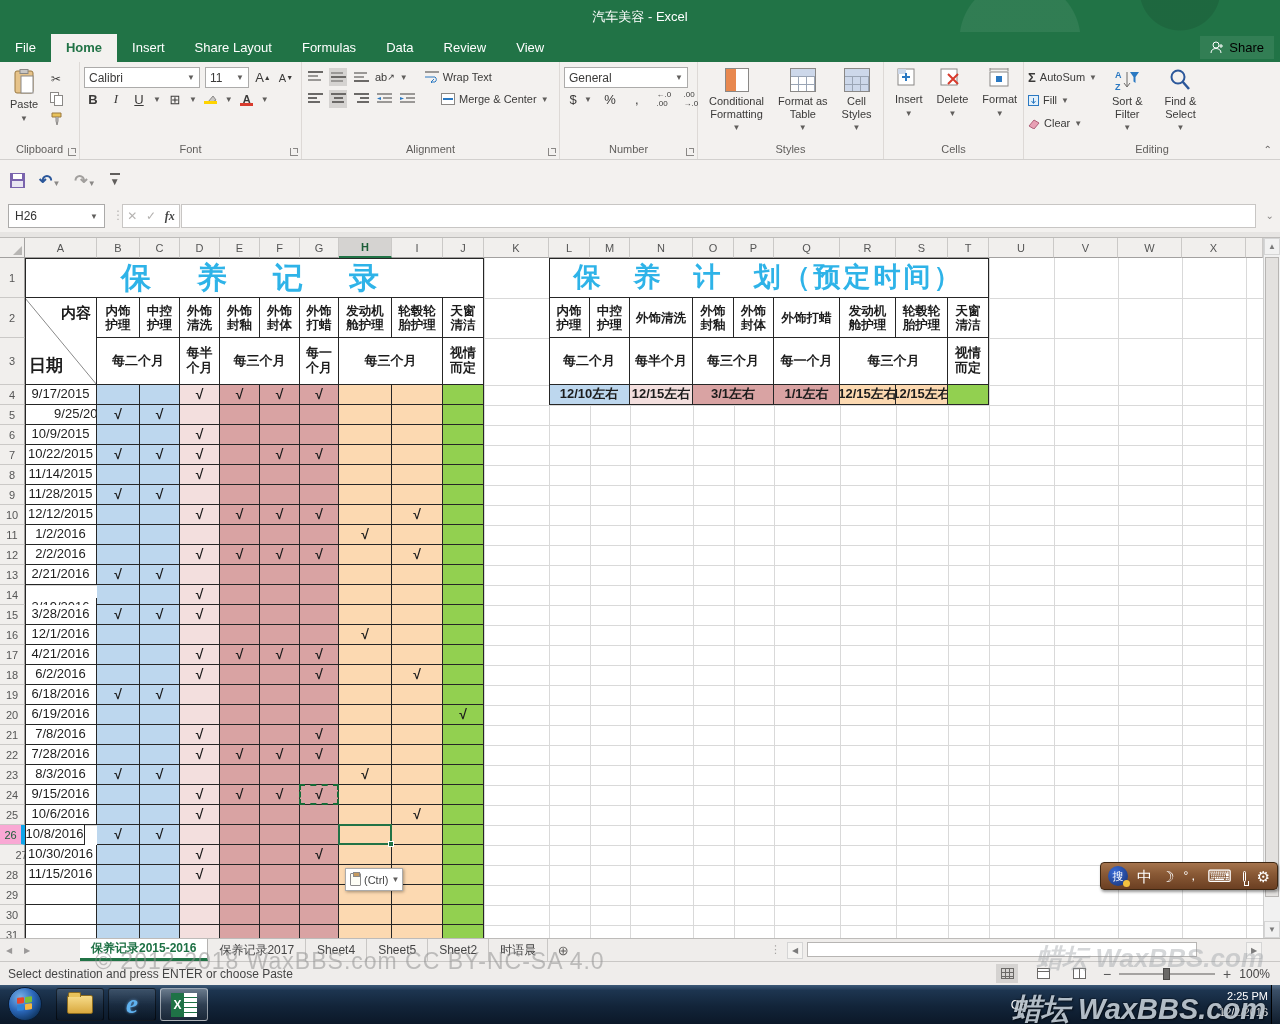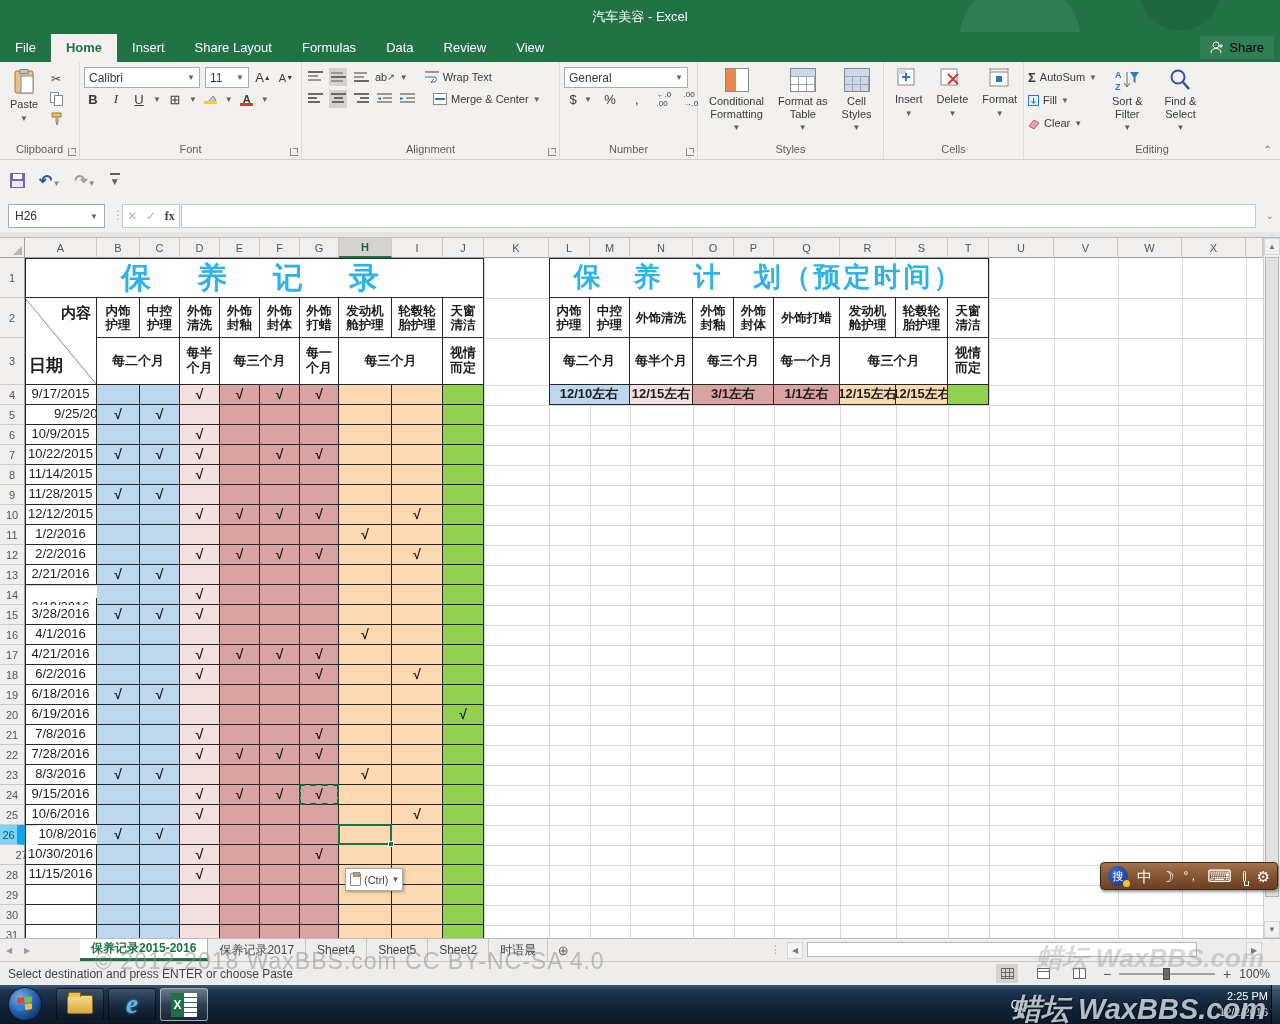--- a/index.html
+++ b/index.html
@@ -57,33 +57,33 @@
   .icon-save::before{content:"";position:absolute;left:3px;top:1px;width:9px;height:5px;background:#fff}
   .icon-save::after{content:"";position:absolute;left:2px;bottom:1px;width:11px;height:6px;background:#e9e6f2}
   .undo{color:#2b579a;font-size:16px;font-weight:bold}
   .redo{color:#a19f9d;font-size:16px;font-weight:bold}
   .qdd{font-size:8px;color:#8a8886}
   .qcustom{color:#605e5c;font-size:10px;border-top:2px solid #605e5c;padding-top:1px}
   #fbar{position:absolute;left:0;top:200px;width:1280px;height:32px;background:#f3f1ef;display:flex;align-items:center}
   #namebox{position:absolute;left:8px;top:4px;width:97px;height:24px;background:#fff;border:1px solid #abaaa9;display:flex;align-items:center;justify-content:space-between;padding:0 6px;font-size:12px;color:#333}
   #fdots{position:absolute;left:112px;top:8px;color:#b5b3b1;font-size:12px}
   #fbtns{position:absolute;left:122px;top:4px;width:58px;height:24px;background:#fff;border:1px solid #c8c6c4;display:flex;align-items:center;justify-content:space-around;color:#b5b3b1;font-size:12px}
-  #fbtns .fx{color:#444;font-family:"Liberation Serif",serif;font-weight:bold}
+  #fbtns .fx{color:#444;font-style:italic;font-family:"Liberation Serif",serif;font-weight:bold}
   #finput{position:absolute;left:181px;top:4px;width:1075px;height:24px;background:#fff;border:1px solid #c8c6c4}
   #fexp{position:absolute;right:6px;top:10px;color:#8a8886;font-size:10px}
   #fgap{position:absolute;left:0;top:232px;width:1280px;height:6px;background:#e7e5e3;border-bottom:1px solid #bdbbb9}
 
   
   #sheet{position:absolute;left:0;top:238px;width:1263px;height:700px;background:#fff;overflow:hidden}
   #sheet>div{position:absolute}
   .colhdr,.rowhdr,.cornerbox{background:#f1efed;font-size:11px;color:#555;display:flex;align-items:center;justify-content:center}
   .colhdr{border-right:1px solid #cbc9c7;border-bottom:1px solid #a3a1a0}
   .colhdr.sel{background:#d5d3d1;border-bottom:2px solid #217346;color:#1b5e38;font-weight:bold}
   .rowhdr{border-right:1px solid #a3a1a0;border-bottom:1px solid #cbc9c7}
-  .rowhdr.sel{background:#7dd3fc;border-right:8px solid #0ea5e9;color:#1b5e38}
+  .rowhdr.sel{background:#f9a8d4;border-right:4px solid #0ea5e9;color:#1b5e38}
   .cornerbox{border-right:1px solid #a3a1a0;border-bottom:1px solid #a3a1a0}
   .cornerbox::after{content:"";position:absolute;right:2px;bottom:2px;border-left:9px solid transparent;border-bottom:9px solid #b8b6b4}
   .gl{background:#d9d9d9}
   .cell{display:flex;align-items:center;justify-content:center;border-right:1px solid #262626;border-bottom:1px solid #262626;
         background:#fff;white-space:pre-line;text-align:center;line-height:1.12;overflow:hidden;color:#1c1c1c}
   .title-cell{color:#2eb3e8;font-weight:bold;font-size:30px;letter-spacing:8px}
   .hdr2{font-weight:bold;font-size:12.5px}
   .freq{font-weight:bold;font-size:13px}
   .datecell{font-size:13px}
   .datacell{font-weight:bold;font-size:14px}
@@ -328,21 +328,21 @@
             </svg>
           </span>
         <span class="fbtn">
             <svg class="alicon">
               <rect width="15" height="2" fill="#9a9896"></rect>
               <rect x="6" y="4" width="9" height="2" fill="#9a9896"></rect>
               <rect y="8" width="15" height="2" fill="#9a9896"></rect>
               <path d="M0 4l4 1.5L0 7z" fill="#2b79c2"></path>
             </svg>
           </span>
-        <span class="txtbtn" style="margin-left:12px">
+        <span class="txtbtn" style="margin-left:20px">
           <svg width="14" height="12">
               <rect x="0.5" y="0.5" width="13" height="11" fill="#fff" stroke="#8a8886"></rect>
               <rect x="2" y="5" width="10" height="2" fill="#2b79c2"></rect>
             </svg>
           <span>Merge &amp; Center</span>
             <span class="dd">▼</span>
         </span>
       </div>
     </div>
     <div class="glabel"><span>Alignment</span></div>
@@ -749,21 +749,21 @@
     <div class="cell datecell" style="left: 25px; top: 367px; width: 72px; height: 20px;">3/28/2016</div>
     <div class="cell datacell" style="left: 97px; top: 367px; width: 43px; height: 20px; background: rgb(189, 215, 238);">√</div>
     <div class="cell datacell" style="left: 140px; top: 367px; width: 40px; height: 20px; background: rgb(189, 215, 238);">√</div>
     <div class="cell datacell" style="left: 180px; top: 367px; width: 40px; height: 20px; background: rgb(243, 223, 222);">√</div>
     <div class="cell datacell" style="left: 220px; top: 367px; width: 40px; height: 20px; background: rgb(217, 163, 163);"></div>
     <div class="cell datacell" style="left: 260px; top: 367px; width: 40px; height: 20px; background: rgb(217, 163, 163);"></div>
     <div class="cell datacell" style="left: 300px; top: 367px; width: 39px; height: 20px; background: rgb(217, 163, 163);"></div>
     <div class="cell datacell" style="left: 339px; top: 367px; width: 53px; height: 20px; background: rgb(252, 217, 177);"></div>
     <div class="cell datacell" style="left: 392px; top: 367px; width: 51px; height: 20px; background: rgb(252, 217, 177);"></div>
     <div class="cell datacell" style="left: 443px; top: 367px; width: 41px; height: 20px; background: rgb(146, 208, 80);"></div>
-    <div class="cell datecell" style="left: 25px; top: 387px; width: 72px; height: 20px;">4/1/2016</div>
+    <div class="cell datecell" style="left: 25px; top: 387px; width: 72px; height: 20px;">12/1/2016</div>
     <div class="cell datacell" style="left: 97px; top: 387px; width: 43px; height: 20px; background: rgb(189, 215, 238);"></div>
     <div class="cell datacell" style="left: 140px; top: 387px; width: 40px; height: 20px; background: rgb(189, 215, 238);"></div>
     <div class="cell datacell" style="left: 180px; top: 387px; width: 40px; height: 20px; background: rgb(243, 223, 222);"></div>
     <div class="cell datacell" style="left: 220px; top: 387px; width: 40px; height: 20px; background: rgb(217, 163, 163);"></div>
     <div class="cell datacell" style="left: 260px; top: 387px; width: 40px; height: 20px; background: rgb(217, 163, 163);"></div>
     <div class="cell datacell" style="left: 300px; top: 387px; width: 39px; height: 20px; background: rgb(217, 163, 163);"></div>
     <div class="cell datacell" style="left: 339px; top: 387px; width: 53px; height: 20px; background: rgb(252, 217, 177);">√</div>
     <div class="cell datacell" style="left: 392px; top: 387px; width: 51px; height: 20px; background: rgb(252, 217, 177);"></div>
     <div class="cell datacell" style="left: 443px; top: 387px; width: 41px; height: 20px; background: rgb(146, 208, 80);"></div>
     <div class="cell datecell" style="left: 25px; top: 407px; width: 72px; height: 20px;">4/21/2016</div>
@@ -849,21 +849,21 @@
     <div class="cell datecell" style="left: 25px; top: 567px; width: 72px; height: 20px;">10/6/2016</div>
     <div class="cell datacell" style="left: 97px; top: 567px; width: 43px; height: 20px; background: rgb(189, 215, 238);"></div>
     <div class="cell datacell" style="left: 140px; top: 567px; width: 40px; height: 20px; background: rgb(189, 215, 238);"></div>
     <div class="cell datacell" style="left: 180px; top: 567px; width: 40px; height: 20px; background: rgb(243, 223, 222);">√</div>
     <div class="cell datacell" style="left: 220px; top: 567px; width: 40px; height: 20px; background: rgb(217, 163, 163);"></div>
     <div class="cell datacell" style="left: 260px; top: 567px; width: 40px; height: 20px; background: rgb(217, 163, 163);"></div>
     <div class="cell datacell" style="left: 300px; top: 567px; width: 39px; height: 20px; background: rgb(217, 163, 163);"></div>
     <div class="cell datacell" style="left: 339px; top: 567px; width: 53px; height: 20px; background: rgb(252, 217, 177);"></div>
     <div class="cell datacell" style="left: 392px; top: 567px; width: 51px; height: 20px; background: rgb(252, 217, 177);">√</div>
     <div class="cell datacell" style="left: 443px; top: 567px; width: 41px; height: 20px; background: rgb(146, 208, 80);"></div>
-    <div class="cell datecell" style="left: 25px; top: 587px; width: 60px; height: 20px; margin-left: 13px;">10/8/2016</div>
+    <div class="cell datecell" style="left: 25px; top: 587px; width: 60px; height: 20px;">10/8/2016</div>
     <div class="cell datacell" style="left: 97px; top: 587px; width: 43px; height: 20px; background: rgb(189, 215, 238);">√</div>
     <div class="cell datacell" style="left: 140px; top: 587px; width: 40px; height: 20px; background: rgb(189, 215, 238);">√</div>
     <div class="cell datacell" style="left: 180px; top: 587px; width: 40px; height: 20px; background: rgb(243, 223, 222);"></div>
     <div class="cell datacell" style="left: 220px; top: 587px; width: 40px; height: 20px; background: rgb(217, 163, 163);"></div>
     <div class="cell datacell" style="left: 260px; top: 587px; width: 40px; height: 20px; background: rgb(217, 163, 163);"></div>
     <div class="cell datacell" style="left: 300px; top: 587px; width: 39px; height: 20px; background: rgb(217, 163, 163);"></div>
     <div class="cell datacell" style="left: 339px; top: 587px; width: 53px; height: 20px; background: rgb(252, 217, 177);"></div>
     <div class="cell datacell" style="left: 392px; top: 587px; width: 51px; height: 20px; background: rgb(252, 217, 177);"></div>
     <div class="cell datacell" style="left: 443px; top: 587px; width: 41px; height: 20px; background: rgb(146, 208, 80);"></div>
     <div class="cell datecell" style="left: 25px; top: 607px; width: 72px; height: 20px;">10/30/2016</div>

